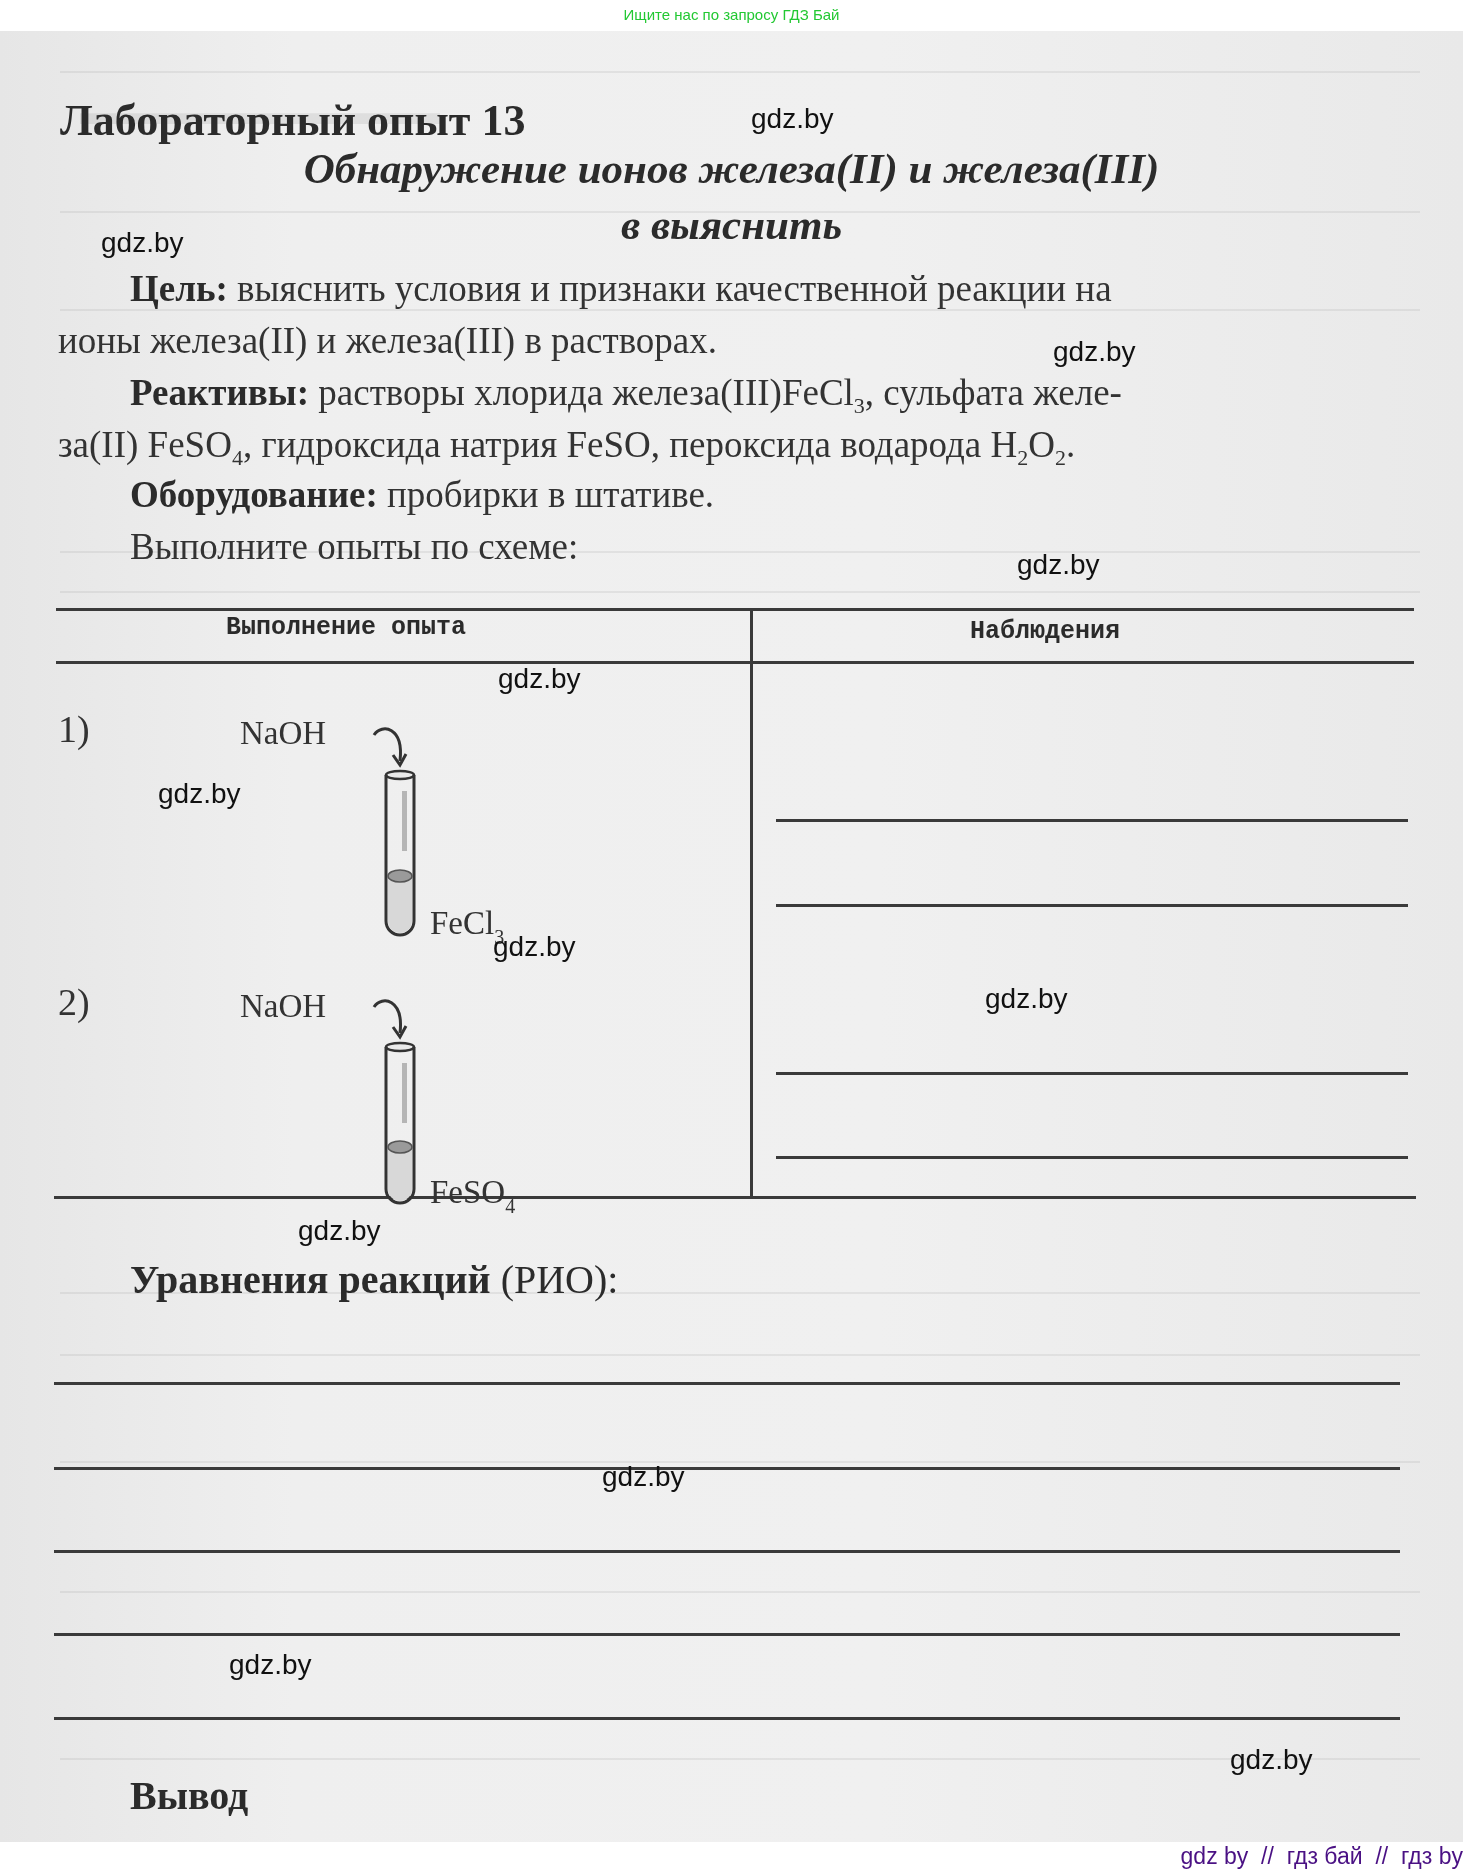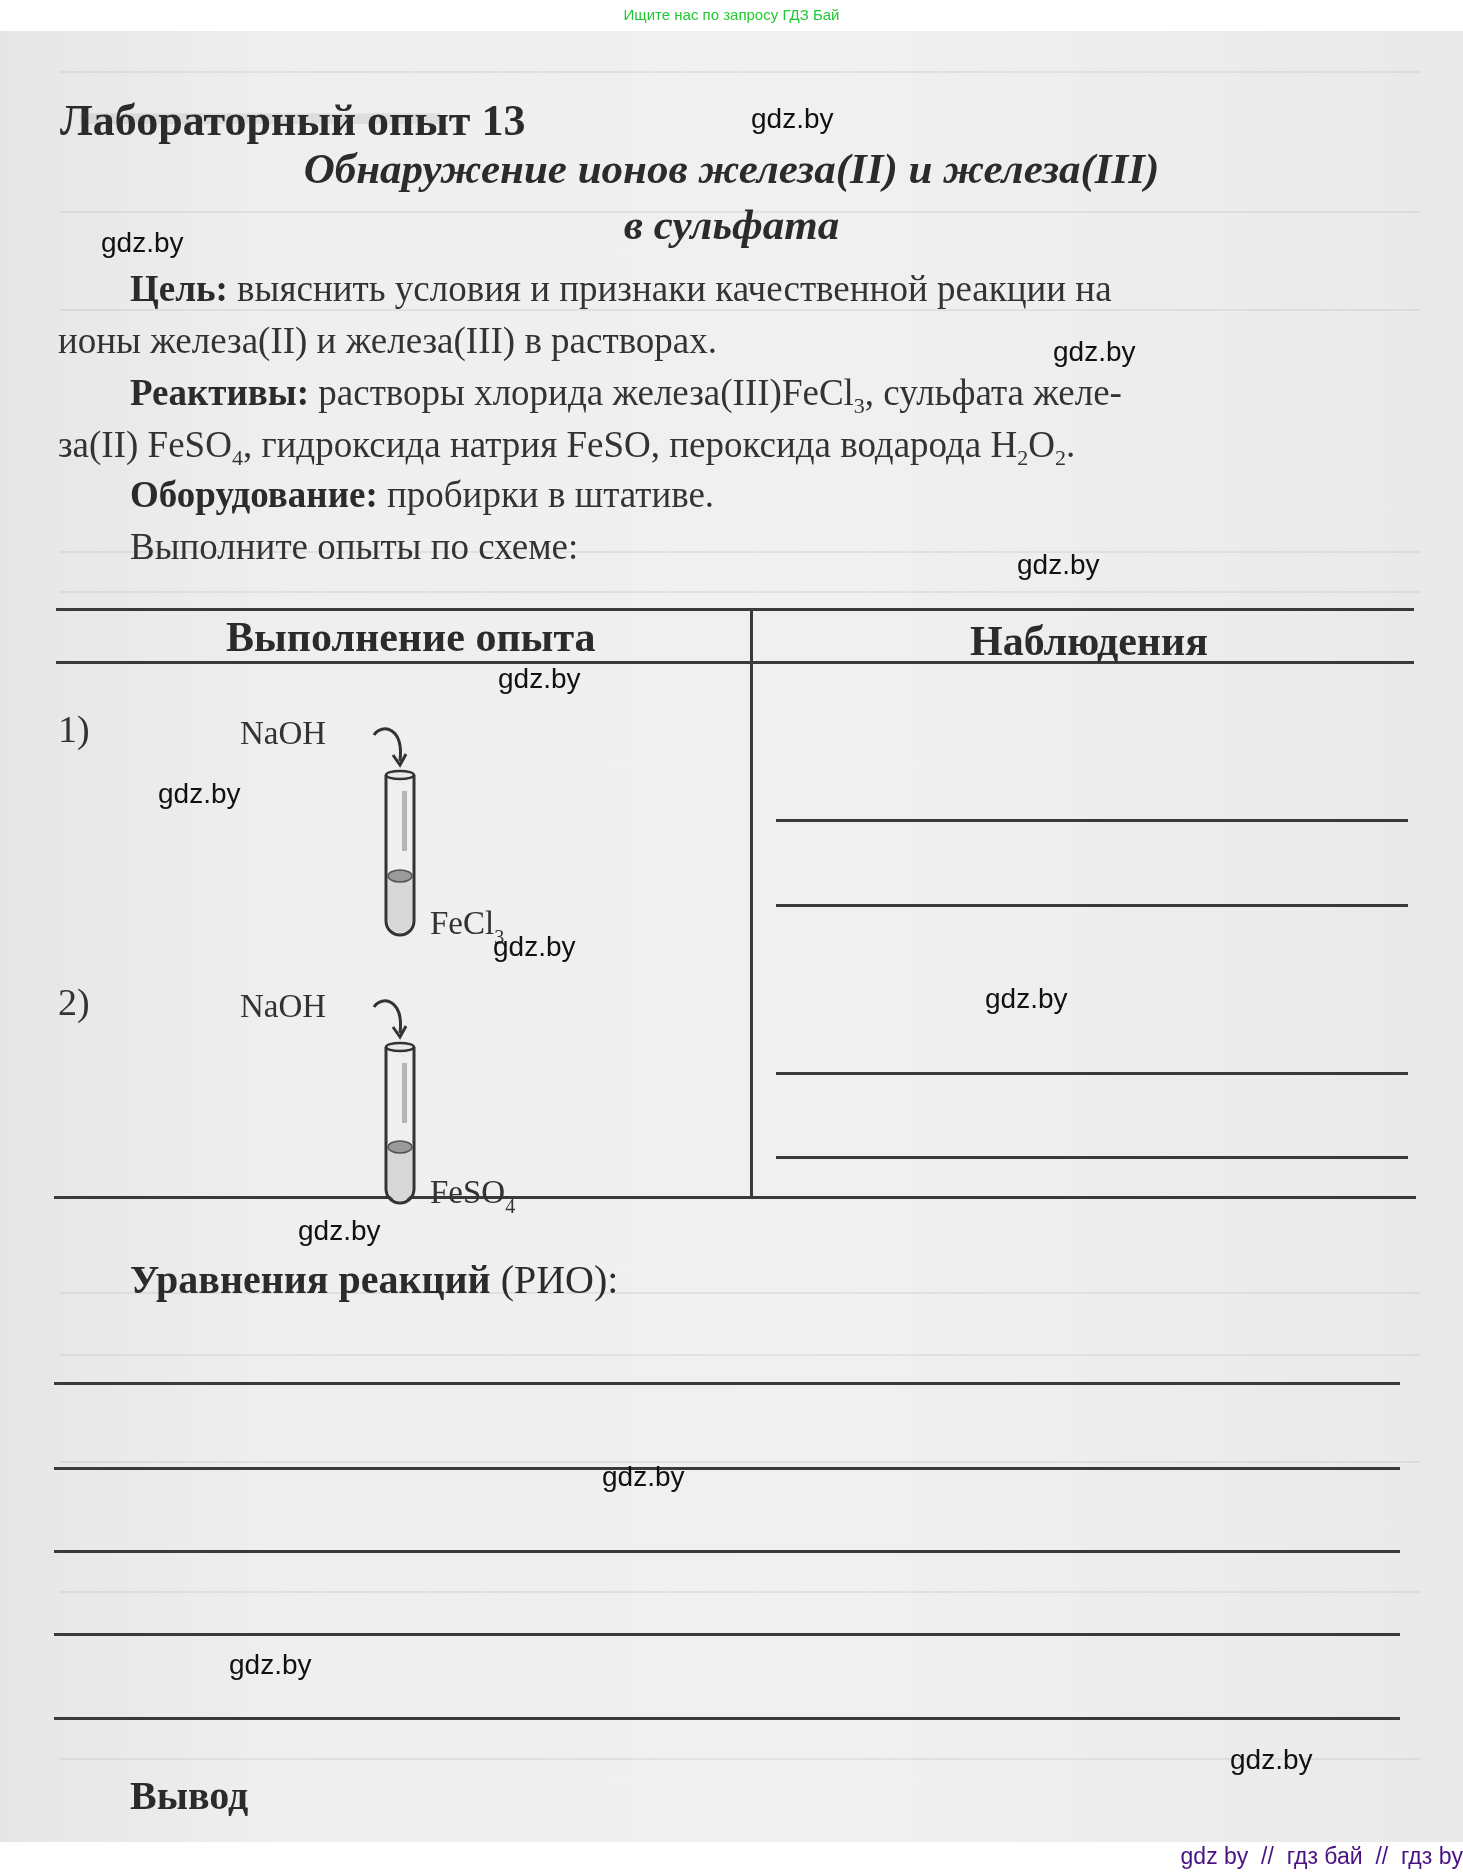--- a/index.html
+++ b/index.html
@@ -33,21 +33,21 @@
   .subtitle {
     left: 0; width: 1463px; text-align: center; font-size: 43px;
     font-weight: bold; font-style: italic; color: #2b2b2b;
   }
   .body-line { font-size: 37px; color: #333; left: 58px; }
   .body-line b { color: #2b2b2b; }
   .body-line sub { font-size: 22px; vertical-align: -8px; line-height: 0; }
   .indent { left: 130px; }
   .hline { position: absolute; height: 3px; background: #3a3a3a; }
   .vline { position: absolute; width: 3px; background: #3a3a3a; }
-  .th { font-size: 42px; font-weight: bold; color: #2b2b2b; }
+  .th { font-size: 25px; font-weight: bold; color: #2b2b2b; font-family: Liberation Mono, monospace; }
   .num { font-size: 38px; color: #333; }
   .chem { font-size: 33px; color: #333; }
   .chem sub { font-size: 20px; vertical-align: -10px; line-height: 0; }
   .wm {
     position: absolute; font-family: "Liberation Sans", "DejaVu Sans", sans-serif;
     font-size: 28px; color: #111; white-space: nowrap;
   }
   .ghost {
     position: absolute; font-size: 36px; color: rgba(0,0,0,0.07);
     font-weight: bold; white-space: nowrap; transform: scaleX(-1);
@@ -72,21 +72,21 @@
   <div class="ghost-line" style="left:60px; top:560px; width:1360px;"></div>
   <div class="ghost-line" style="left:60px; top:1261px; width:1360px;"></div>
   <div class="ghost-line" style="left:60px; top:1323px; width:1360px;"></div>
   <div class="ghost-line" style="left:60px; top:1430px; width:1360px;"></div>
   <div class="ghost-line" style="left:60px; top:1560px; width:1360px;"></div>
   <div class="ghost-line" style="left:60px; top:1727px; width:1360px;"></div>
 
   <div class="abs title">Лабораторный опыт 13</div>
 
   <div class="abs subtitle" style="top:113px;">Обнаружение ионов железа(II) и железа(III)</div>
-  <div class="abs subtitle" style="top:169px;">в сульфата</div>
+  <div class="abs subtitle" style="top:169px;">в выяснить</div>
 
   <div class="abs body-line indent" style="top:236px;">
     <b>Цель:</b><span> выяснить условия и признаки качественной реакции на</span>
   </div>
   <div class="abs body-line" style="top:288px;">
     <span>ионы железа(II) и железа(III) в растворах.</span>
   </div>
 
   <div class="abs body-line indent" style="top:340px;">
     <b>Реактивы:</b><span> растворы хлорида железа(III)FeCl</span><sub>3</sub><span>, сульфата желе-</span>

